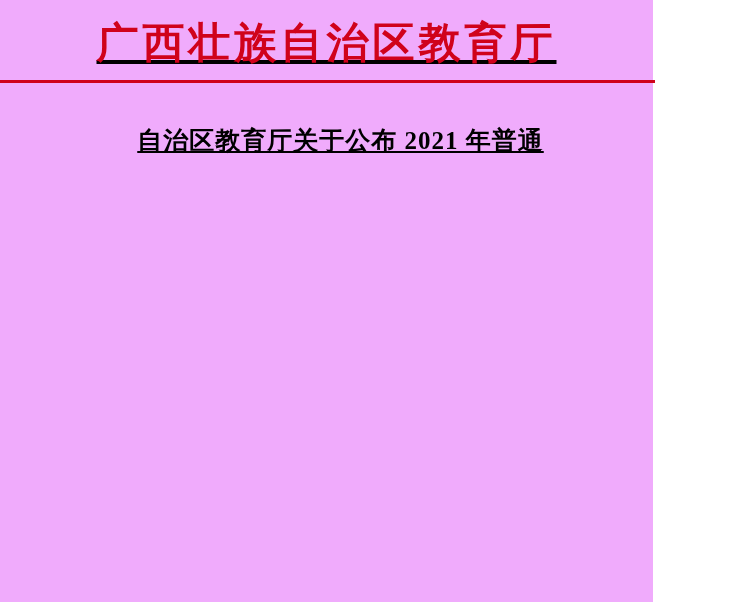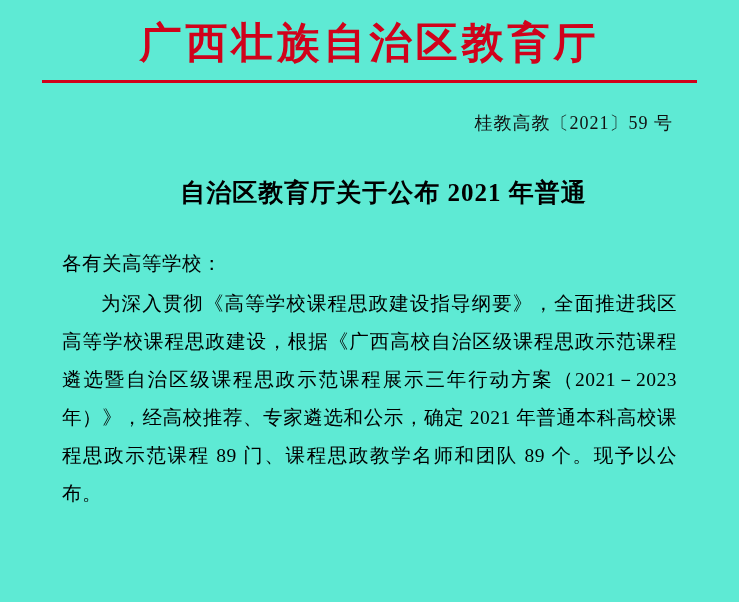--- a/index.html
+++ b/index.html
@@ -8,24 +8,25 @@
   }
   body {
     width: 739px;
     height: 602px;
     background: #ffffff;
     font-family: "Liberation Serif", "DejaVu Serif", serif;
     overflow: hidden;
   }
   .page {
     position: relative;
-    width: 739px;
+    width: 653px;
     height: 602px;
-    background: #5eead4;
+    background: #f0abfc;
     box-sizing: border-box;
+    text-decoration: underline;
   }
   .masthead {
     text-align: center;
     padding-top: 20px;
   }
   .masthead-title {
     color: #d0021b;
     font-family: "DejaVu Serif", "Liberation Serif", serif;
     font-weight: bold;
     font-size: 42px;
@@ -78,24 +79,19 @@
 </head>
 <body>
 
 <div class="page">
 
   <div class="masthead">
     <div class="masthead-title">广西壮族自治区教育厅</div>
     <div class="red-rule"></div>
   </div>
 
-  <div class="doc-number">桂教高教〔2021〕59 号</div>
 
   <div class="title-block">
     <span class="title-line">自治区教育厅关于公布 2021 年普通</span>
   </div>
 
-  <div class="body-block">
-    <p class="salutation">各有关高等学校：</p>
-    <p class="para">为深入贯彻《高等学校课程思政建设指导纲要》，全面推进我区高等学校课程思政建设，根据《广西高校自治区级课程思政示范课程遴选暨自治区级课程思政示范课程展示三年行动方案（2021－2023 年）》，经高校推荐、专家遴选和公示，确定 2021 年普通本科高校课程思政示范课程 89 门、课程思政教学名师和团队 89 个。现予以公布。</p>
-  </div>
 
 </div>
 
 </body></html>

